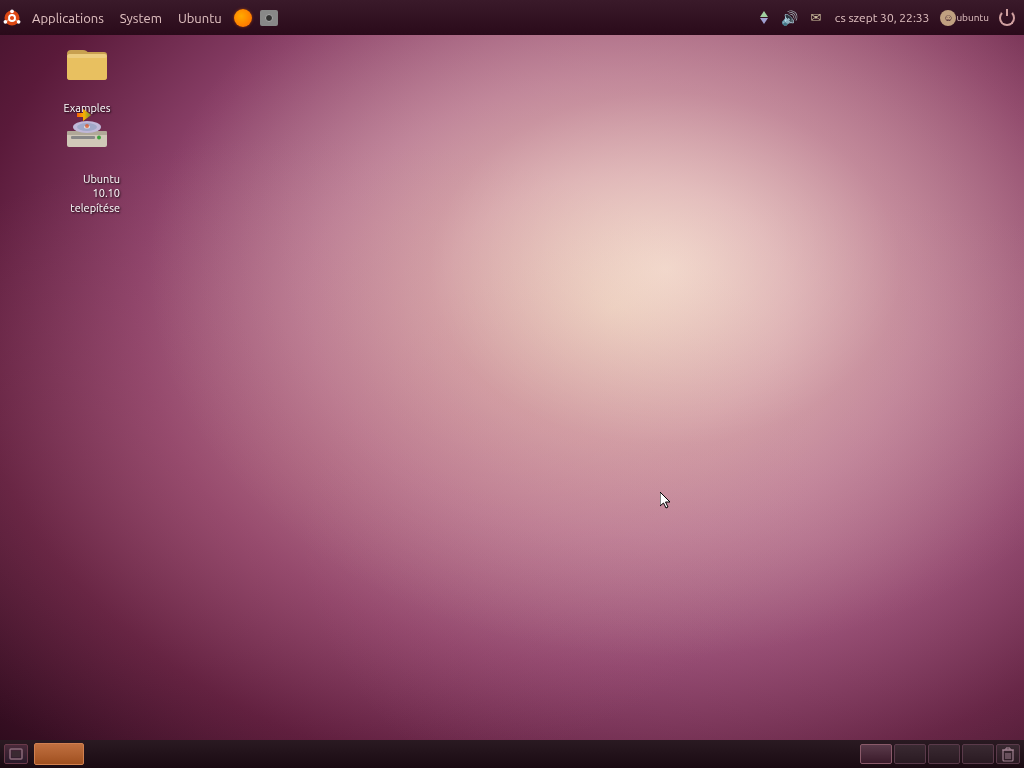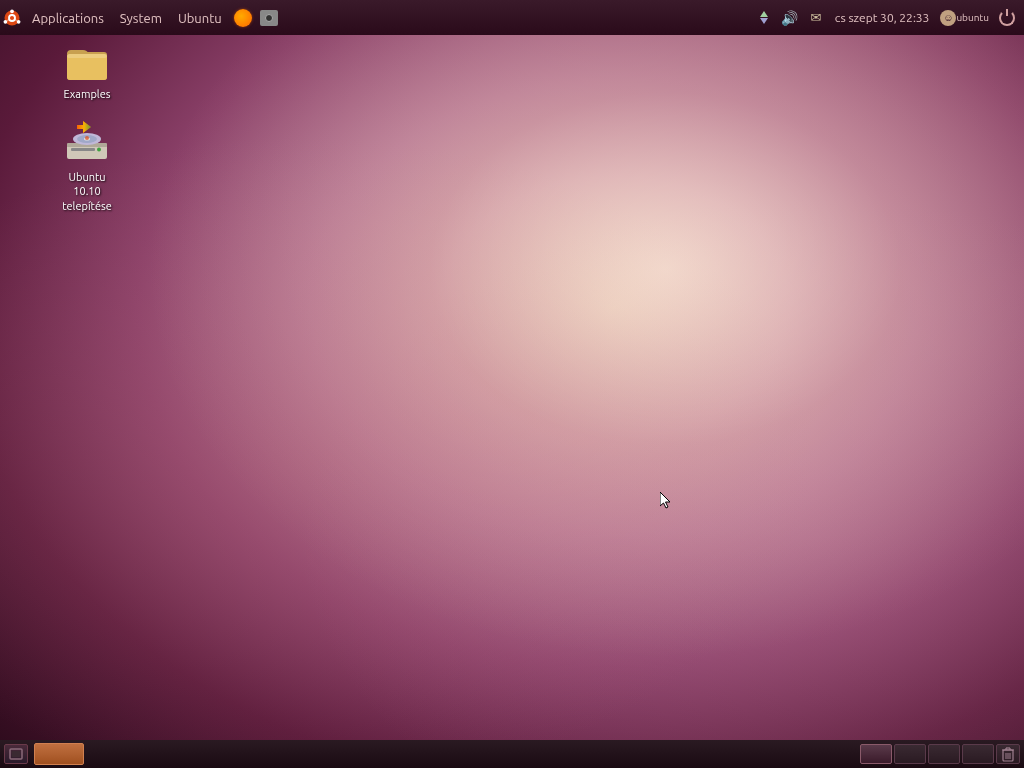--- a/index.html
+++ b/index.html
@@ -127,26 +127,27 @@
       height: 48px;
       display: flex;
       align-items: center;
       justify-content: center;
       margin-bottom: 2px;
     }
 
     .icon-label {
       color: white;
       font-size: 11px;
-      text-align: center;
+      text-align: right;
       text-shadow: 1px 1px 2px rgba(0,0,0,0.9);
       padding: 1px 3px;
       border-radius: 3px;
       line-height: 1.3;
       word-break: break-word;
+      margin-top: 14px;
     }
 
     
     .folder-icon-svg {
       width: 48px;
       height: 48px;
     }
 
     
     #bottom-panel {
@@ -418,21 +419,21 @@
         <rect x="4" y="18" width="40" height="26" rx="3" fill="#e8c060"></rect>
 
         <path d="M4 18 Q4 14 8 14 L20 14 Q24 14 26 18 Z" fill="#c8a050"></path>
 
         <rect x="4" y="18" width="40" height="4" rx="2" fill="rgba(255,255,255,0.2)"></rect>
       </svg>
     </div>
     <div class="icon-label">Examples</div>
   </div>
 
-  <div class="desktop-icon" style="left: 47px; top: 115px;">
+  <div class="desktop-icon" style="left: 47px; top: 103px;">
     <div class="icon-image">
       <svg width="48" height="48" viewBox="0 0 48 48" xmlns="http://www.w3.org/2000/svg">
 
         <rect x="4" y="26" width="40" height="14" rx="2" fill="#d0c8b8"></rect>
         <rect x="4" y="24" width="40" height="4" rx="1" fill="#b0a898"></rect>
 
         <rect x="8" y="29" width="24" height="3" rx="1" fill="#888"></rect>
 
         <circle cx="36" cy="30.5" r="2" fill="#40a040"></circle>
 

